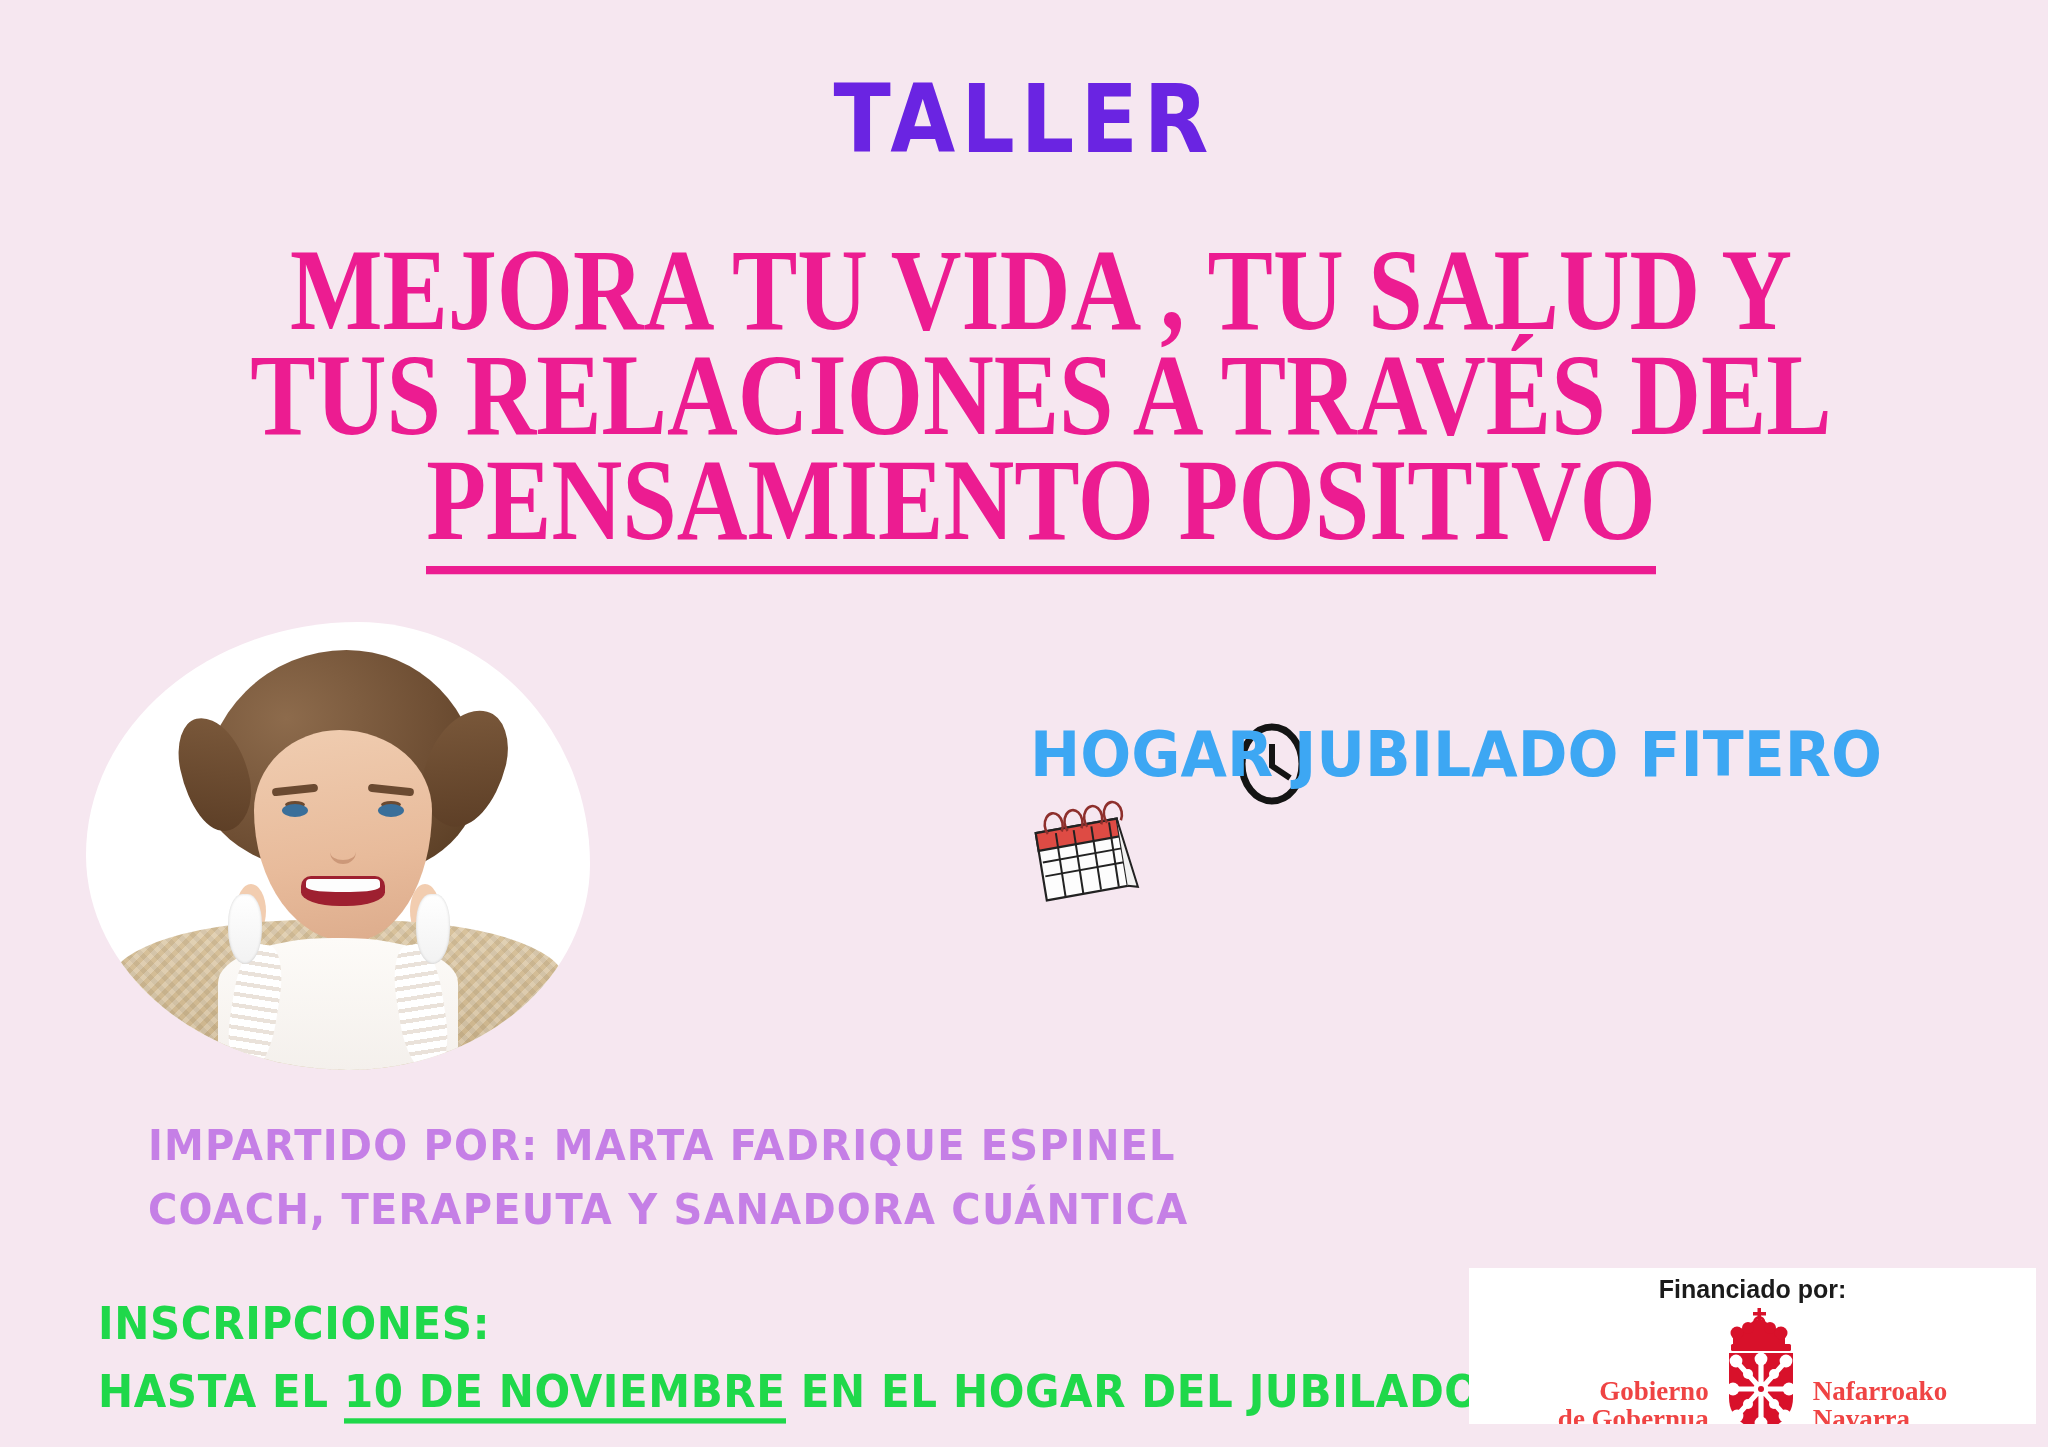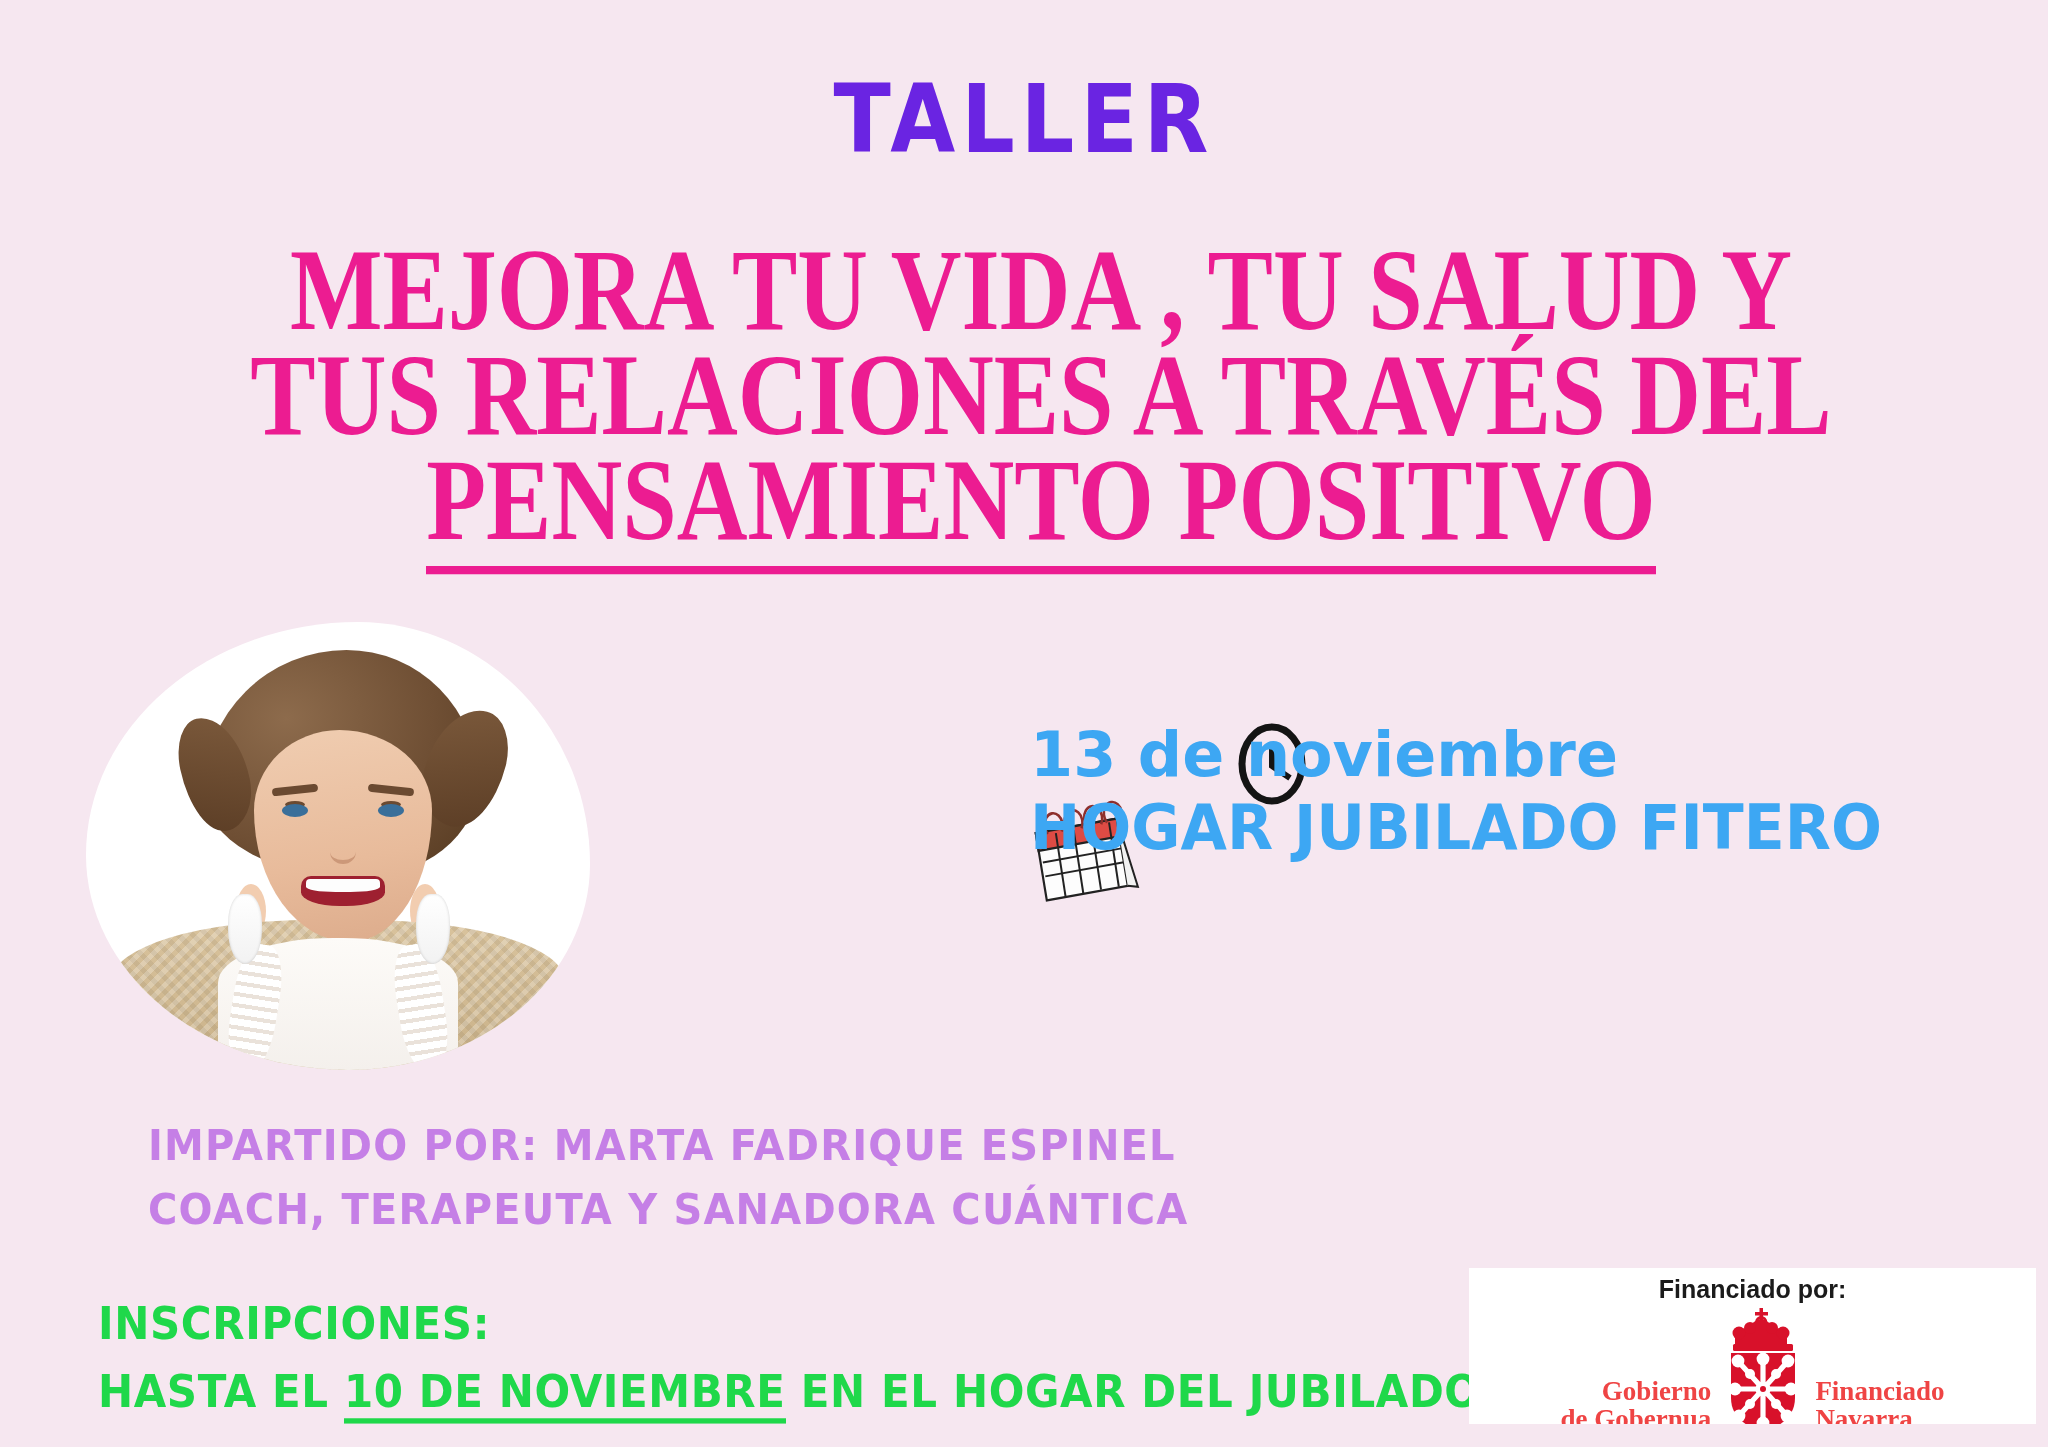--- a/index.html
+++ b/index.html
@@ -265,21 +265,20 @@
         <path d="M22 30 a9 12 0 1 1 14 -1"></path>
         <path d="M42 29 a9 12 0 1 1 14 -1"></path>
         <path d="M62 27 a9 12 0 1 1 14 -1"></path>
         <path d="M82 25 a9 12 0 1 1 14 -1"></path>
       </g>
       <path d="M92 22 L106 92 L96 90" fill="#f2f2f2" stroke="#222" stroke-width="2"></path>
     </g>
   </svg>
 
   <div class="info">
-    <div class="info-row info-date">13 de noviembre</div>
     <div class="info-row info-place">HOGAR JUBILADO FITERO</div>
   </div>
 
   <div class="instructor">
     <div>IMPARTIDO POR: MARTA FADRIQUE ESPINEL</div>
     <div>COACH, TERAPEUTA Y SANADORA CUÁNTICA</div>
   </div>
 
   <div class="inscriptions">
     <div>INSCRIPCIONES:</div>
@@ -326,19 +325,19 @@
           <circle cx="70" cy="110" r="6.4"></circle>
           <circle cx="46" cy="117" r="6.4"></circle>
           <circle cx="33" cy="68" r="5"></circle>
           <circle cx="59" cy="68" r="5"></circle>
           <circle cx="33" cy="98" r="5"></circle>
           <circle cx="59" cy="98" r="5"></circle>
         </g>
         <circle cx="46" cy="83" r="3" fill="#d8112a"></circle>
       </svg>
       <div class="logo-text right">
-        <div>Financiado</div>
+        <div>Nafarroako</div>
         <div>Navarra</div>
       </div>
     </div>
   </div>
 
 </div>
 
 </body></html>

